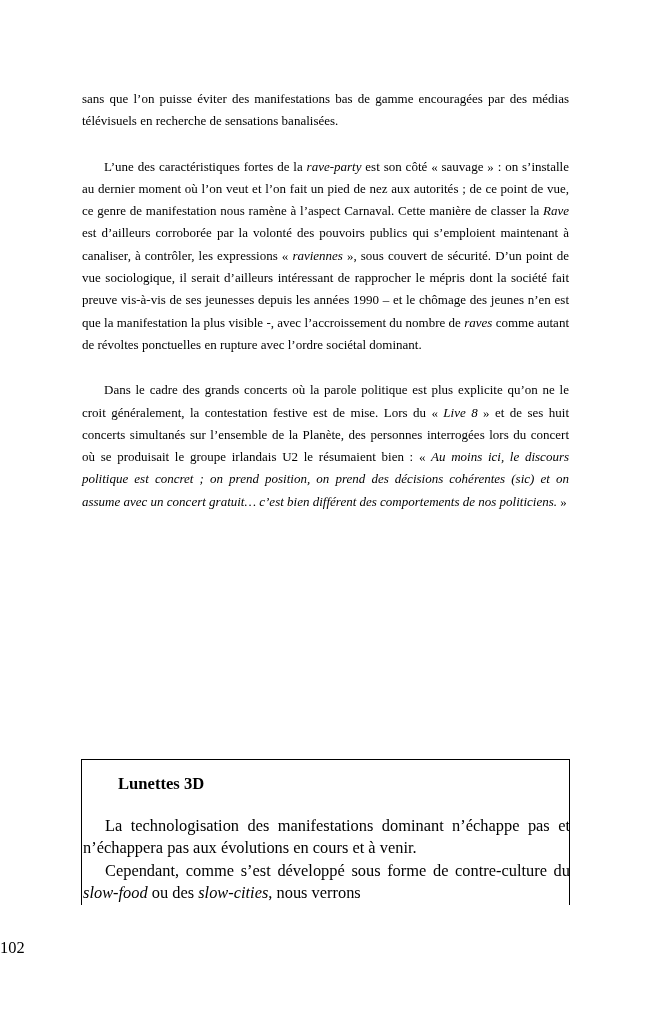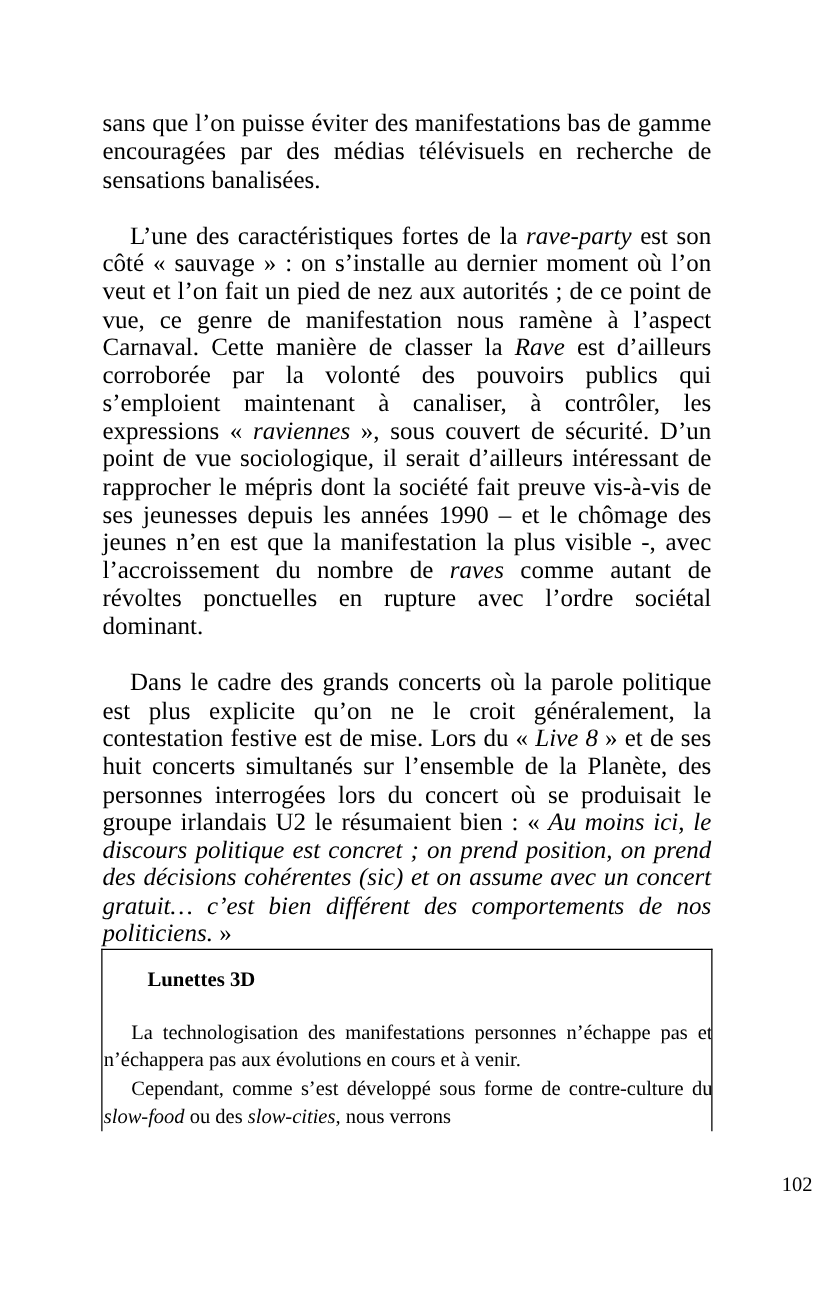--- a/index.html
+++ b/index.html
@@ -27,21 +27,21 @@
 
   #content {
     position: absolute;
     left: 82px;
     top: 88px;
     width: 487px;
   }
 
   p.para {
     margin: 0;
-    font-size: 20px;
+    font-size: 13px;
     line-height: 22.3px;
     text-align: justify;
     text-justify: inter-word;
     hyphens: none;
     text-indent: 22px;
   }
   p.para.noindent {
     text-indent: 0;
   }
   p.gap-before {
@@ -88,21 +88,21 @@
   .callout-body p.para {
     font-size: 16.4px;
     line-height: 22.3px;
   }
 
   #folio {
     position: absolute;
     left: 0;
     top: 938px;
     width: 650px;
-    text-align: right;
+    text-align: left;
     font-size: 16.4px;
     line-height: 20px;
   }
 </style>
 </head>
 <body>
 
 <div id="page">
 
   <div id="content">
@@ -110,21 +110,21 @@
         <p class="para noindent"><span>sans que l’on puisse éviter des manifestations bas de gamme encouragées par des médias télévisuels en recherche de sensations banalisées.</span></p>
         <p class="para gap-before"><span>L’une des caractéristiques fortes de la </span><i>rave-party</i><span> est son côté «&nbsp;sauvage&nbsp;» : on s’installe au dernier moment où l’on veut et l’on fait un pied de nez aux autorités ; de ce point de vue, ce genre de manifestation nous ramène à l’aspect Carnaval. Cette manière de classer la </span><i>Rave</i><span> est d’ailleurs corroborée par la volonté des pouvoirs publics qui s’emploient maintenant à canaliser, à contrôler, les expressions «&nbsp;</span><i>raviennes</i><span>&nbsp;», sous couvert de sécurité. D’un point de vue sociologique, il serait d’ailleurs intéressant de rapprocher le mépris dont la société fait preuve vis-à-vis de ses jeunesses depuis les années 1990 – et le chômage des jeunes n’en est que la manifestation la plus visible -, avec l’accroissement du nombre de </span><i>raves</i><span> comme autant de révoltes ponctuelles en rupture avec l’ordre sociétal dominant.</span></p>
         <p class="para gap-before"><span>Dans le cadre des grands concerts où la parole politique est plus explicite qu’on ne le croit généralement, la contestation festive est de mise. Lors du «&nbsp;</span><i>Live 8</i><span>&nbsp;» et de ses huit concerts simultanés sur l’ensemble de la Planète, des personnes interrogées lors du concert où se produisait le groupe irlandais U2 le résumaient bien : «&nbsp;</span><i>Au moins ici, le discours politique est concret ; on prend position, on prend des décisions cohérentes (sic) et on assume avec un concert gratuit… c’est bien différent des comportements de nos politiciens.</i><span>&nbsp;»</span></p>
       </div>
   </div>
 
   <div id="callout">
     <div id="callout-inner">
       <h2 class="callout-title">Lunettes 3D</h2>
       <div class="callout-body" id="callout-paragraphs">
-          <p class="para"><span>La technologisation des manifestations personnes n’échappe pas et n’échappera pas aux évolutions en cours et à venir.</span></p>
+          <p class="para"><span>La technologisation des manifestations dominant n’échappe pas et n’échappera pas aux évolutions en cours et à venir.</span></p>
           <p class="para"><span>Cependant, comme s’est développé sous forme de contre-culture du </span><i>slow-food</i><span> ou des </span><i>slow-cities</i><span>, nous verrons</span></p>
         </div>
     </div>
   </div>
 
   <div id="folio">102</div>
 
 </div>
 
 </body></html>

